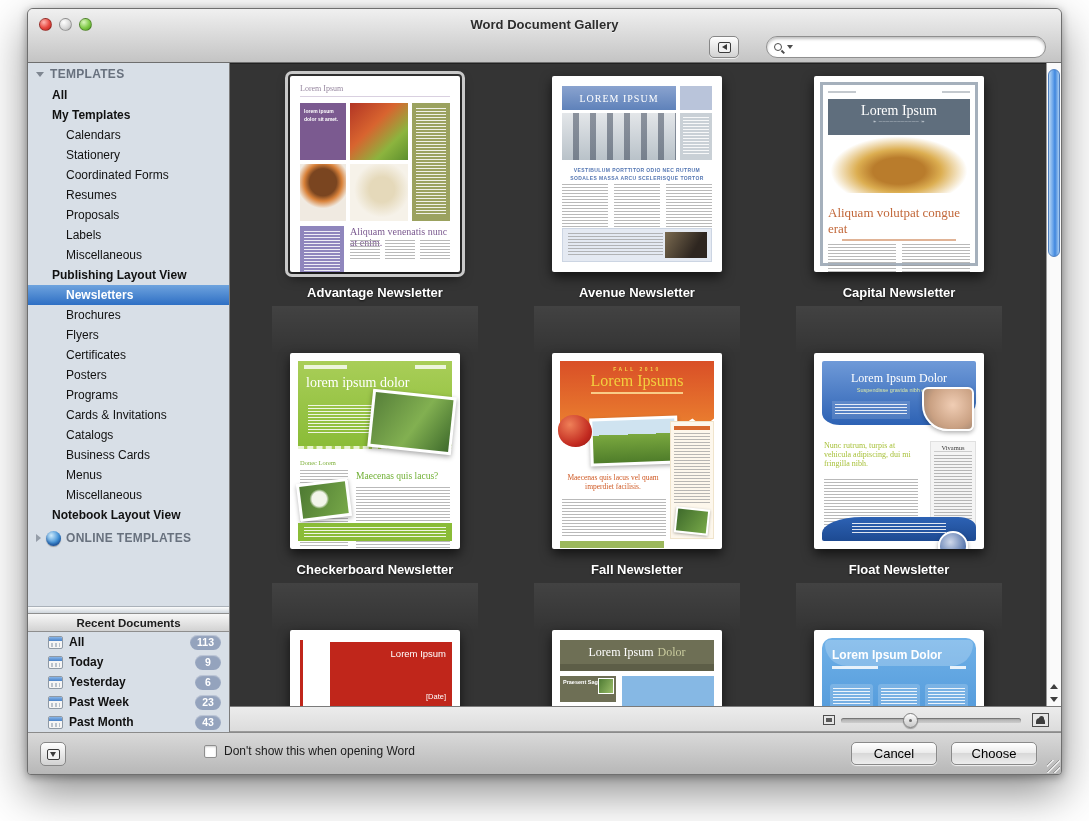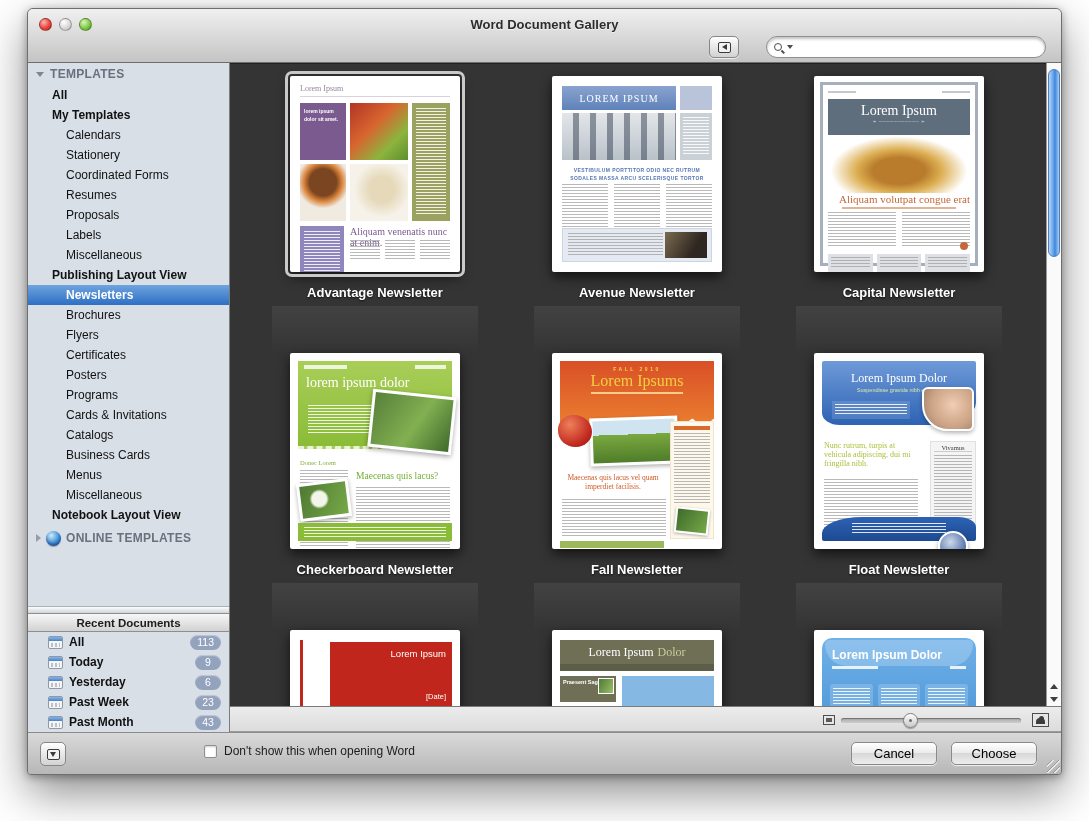--- a/index.html
+++ b/index.html
@@ -57,21 +57,21 @@
   .globe { width:15px; height:15px; border-radius:50%;
     background:radial-gradient(circle at 35% 30%, #cdeafb, #3e8fd6 55%, #1a5aa6);
     box-shadow:inset 0 -2px 3px rgba(0,0,60,.35), 0 1px 1px rgba(0,0,0,.3); }
   .sb-spacer { flex:1; }
   .splitter { height:7px; background:linear-gradient(#fcfcfc,#cfd5dc); border-top:1px solid #aab1b9; }
   .recent-header { height:19px; line-height:18px; text-align:center; font-size:11.5px; font-weight:bold; color:#1c1c1c;
     background:linear-gradient(#f7f7f7,#d2d2d2); border-top:1px solid #8e8e8e; border-bottom:1px solid #8e8e8e; }
   .recent-item { height:20px; display:flex; align-items:center; gap:6px; padding:0 8px 0 20px; }
   .recent-item .lbl { font-size:12px; font-weight:bold; color:#111; flex:1; }
   .badge { min-width:26px; padding:0 7px; height:15px; border-radius:8px; background:#94a3bd;
-    color:#fff; font-size:10.5px; font-weight:normal; line-height:15px; text-align:center;
+    color:#fff; font-size:10.5px; font-weight:bold; line-height:15px; text-align:center;
     box-shadow:inset 0 1px 1px rgba(255,255,255,.4); }
   .cal { width:15px; height:13px; background:#f5f5f5; border:1px solid #8e99a5; border-radius:2px; position:relative; }
   .cal::before { content:''; position:absolute; left:0; right:0; top:0; height:4px;
     background:linear-gradient(#86b4e8,#4a82c8); border-radius:1px 1px 0 0; }
   .cal::after { content:''; position:absolute; left:2px; right:2px; top:6px; bottom:1px;
     background:repeating-linear-gradient(to right,#b9c2cc 0 2px, transparent 2px 4px); }
 
   
   .gallery { position:absolute; left:202px; right:15px; top:54px; bottom:68px;
     background:#343434; border-top:1px solid #222; overflow:hidden; }
@@ -122,21 +122,21 @@
     background:linear-gradient(120deg,#7a6a50,#2e2620 70%); }
 
   
   .t2-frame { position:absolute; inset:6px; border:3px solid #a5b0bc; padding:6px 5px; }
   .t2-toprow { height:6px; display:flex; justify-content:space-between; }
   .t2-toprow div { width:28px; height:2px; background:#c4c9ce; }
   .t2-head { margin-top:2px; height:36px; background:#5f6e7d; color:#fff; text-align:center; padding-top:4px; }
   .t2-head .big { font-size:14px; }
   .t2-head .sm { font-size:4.5px; color:#cfd6dd; letter-spacing:.5px; }
   .t2-coins { height:58px; background:radial-gradient(ellipse at 50% 62%, #b97c2c 0 26%, #dcae51 42%, #ffffff 68%), #fff; }
-  .t2-sub { text-align:right; color:#c2683a; font-size:11px; }
+  .t2-sub { text-align:left; color:#c2683a; font-size:13px;margin-top:12px; }
   .t2-subline { margin:2px auto 3px; width:80%; height:2px; background:#e0b396; }
   .t2-cols { height:34px; display:flex; gap:6px; position:relative; }
   .t2-cols > div { flex:1; }
   .t2-dot { position:absolute; right:2px; bottom:-4px; width:8px; height:8px; border-radius:50%; background:#c2683a; }
   .t2-boxes { display:flex; gap:4px; margin-top:8px; }
   .t2-box { flex:1; height:24px; background:#dde1e6; position:relative; padding:3px; }
   .t2-box .pg { position:absolute; right:2px; bottom:1px; font-size:5px; color:#6a7480; }
 
   
   .t3-head { position:absolute; top:8px; left:8px; right:8px; height:88px;

